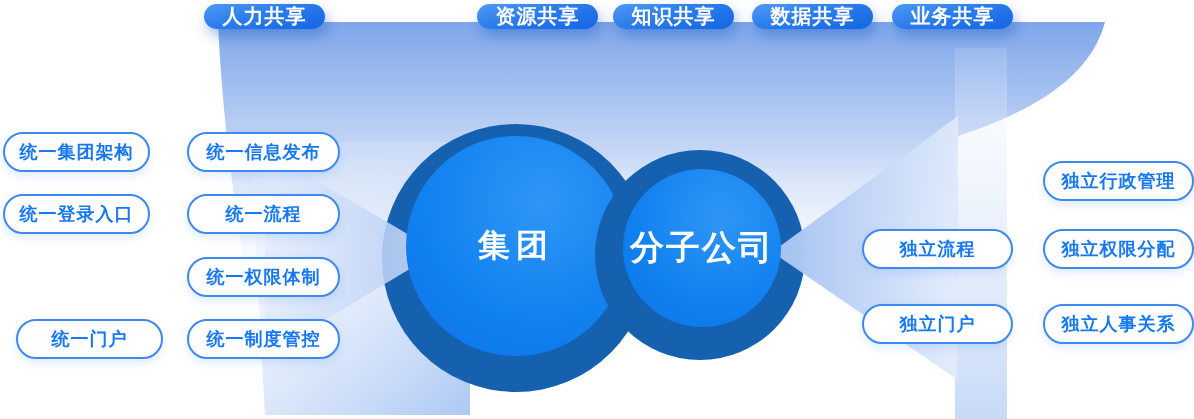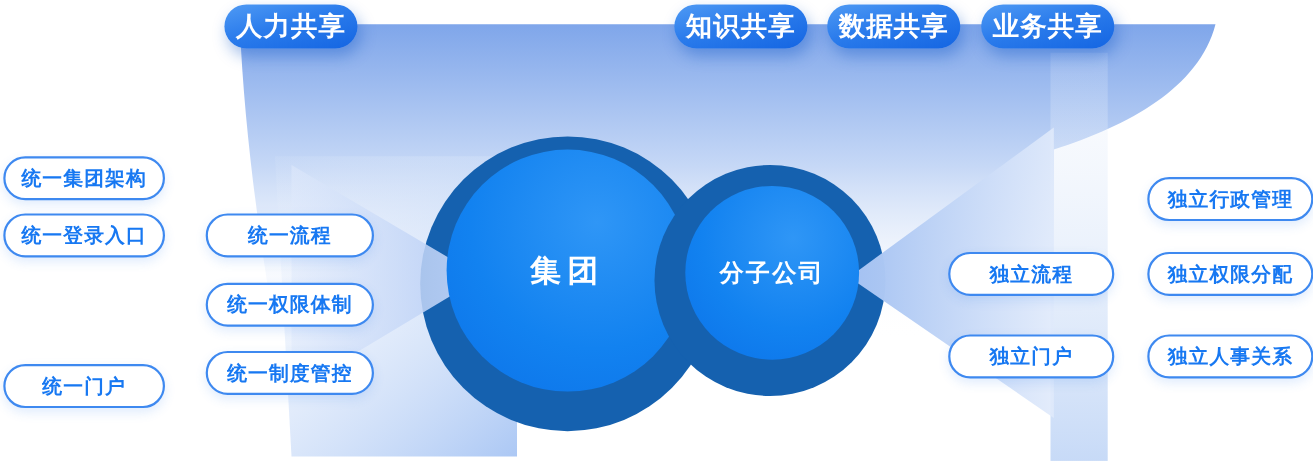--- a/index.html
+++ b/index.html
@@ -2,47 +2,47 @@
 <html><head>
 <meta charset="utf-8">
 <style>
   html,body{margin:0;padding:0;background:#ffffff;}
   body{font-family:"Liberation Sans","DejaVu Sans",sans-serif;}
   .stage{position:relative;width:1194px;height:419px;background:#ffffff;overflow:hidden;}
   .stage svg.bg{position:absolute;left:0;top:0;}
 
   
   .pill-solid{
-    position:absolute;top:4px;height:40px;width:121px;
+    position:absolute;top:4px;height:25px;width:121px;
     display:flex;align-items:center;justify-content:center;
     border-radius:21px;
     background:linear-gradient(165deg,#4f9af4 0%,#2b7cec 45%,#1465e2 100%);
-    color:#ffffff;font-size:24px;font-weight:bold;letter-spacing:1px;
+    color:#ffffff;font-size:20px;font-weight:bold;letter-spacing:1px;
     box-shadow:3px 7px 14px rgba(21,90,200,.40);
     z-index:5;
   }
 
   
   .pill-outline{
     position:absolute;height:40px;
     display:flex;align-items:center;justify-content:center;
     border-radius:21px;background:#ffffff;
     border:2px solid #3e89f0;box-sizing:border-box;
     color:#1778f2;font-size:18px;font-weight:bold;letter-spacing:1px;
     box-shadow:0 4px 10px rgba(62,137,240,.16);
     z-index:5;
   }
 
   
   .circle-label{
     position:absolute;transform:translate(-50%,-50%);
     color:#ffffff;font-weight:bold;white-space:nowrap;z-index:6;
   }
-  .circle-label.big{font-size:28px;letter-spacing:6px;}
-  .circle-label.small{font-size:22px;letter-spacing:2px;}
+  .circle-label.big{font-size:32px;letter-spacing:6px;}
+  .circle-label.small{font-size:34px;letter-spacing:2px;}
 </style>
 </head>
 <body>
 
 <div class="stage">
 
   <svg class="bg" width="1194" height="419" viewBox="0 0 1194 419">
     <defs>
       <linearGradient id="gFunnel" x1="0" y1="22" x2="0" y2="310" gradientUnits="userSpaceOnUse">
         <stop offset="0" stop-color="#7fa6ea"></stop>
@@ -82,28 +82,30 @@
 
     <circle cx="700" cy="255" r="105" fill="#1561af"></circle>
     <path d="M772,252 L958,116 L958,380 Z" fill="url(#gRightWedge)"></path>
     <circle cx="702" cy="248" r="79" fill="url(#gBright)"></circle>
   </svg>
 
   <div class="circle-label big" style="left:516px;top:246px;">集团</div>
   <div class="circle-label small" style="left:702px;top:248px;">分子公司</div>
 
   <div class="pill-solid" style="left:204px;">人力共享</div>
+  <div class="pill-solid" style="left:477px;">资源共享</div>
   <div class="pill-solid" style="left:613px;">知识共享</div>
   <div class="pill-solid" style="left:752px;">数据共享</div>
   <div class="pill-solid" style="left:892px;">业务共享</div>
 
-  <div class="pill-outline" style="left:3px;top:142px;width:147px;font-family:Liberation Mono, monospace;">统一集团架构</div>
+  <div class="pill-outline" style="left:3px;top:132px;width:147px;font-family:Liberation Mono, monospace;">统一集团架构</div>
   <div class="pill-outline" style="left:3px;top:194px;width:147px;">统一登录入口</div>
-  <div class="pill-outline" style="left:3px;top:319px;width:147px;margin-top:12px;">统一门户</div>
+  <div class="pill-outline" style="left:16px;top:319px;width:147px;">统一门户</div>
 
+  <div class="pill-outline" style="left:187px;top:132px;width:153px;">统一信息发布</div>
   <div class="pill-outline" style="left:187px;top:257px;width:153px;">统一权限体制</div>
   <div class="pill-outline" style="left:187px;top:194px;width:153px;">统一流程</div>
   <div class="pill-outline" style="left:187px;top:319px;width:153px;">统一制度管控</div>
 
   <div class="pill-outline" style="left:862px;top:229px;width:151px;">独立流程</div>
   <div class="pill-outline" style="left:862px;top:304px;width:151px;">独立门户</div>
 
   <div class="pill-outline" style="left:1043px;top:161px;width:151px;">独立行政管理</div>
   <div class="pill-outline" style="left:1043px;top:229px;width:151px;">独立权限分配</div>
   <div class="pill-outline" style="left:1043px;top:304px;width:151px;">独立人事关系</div>

